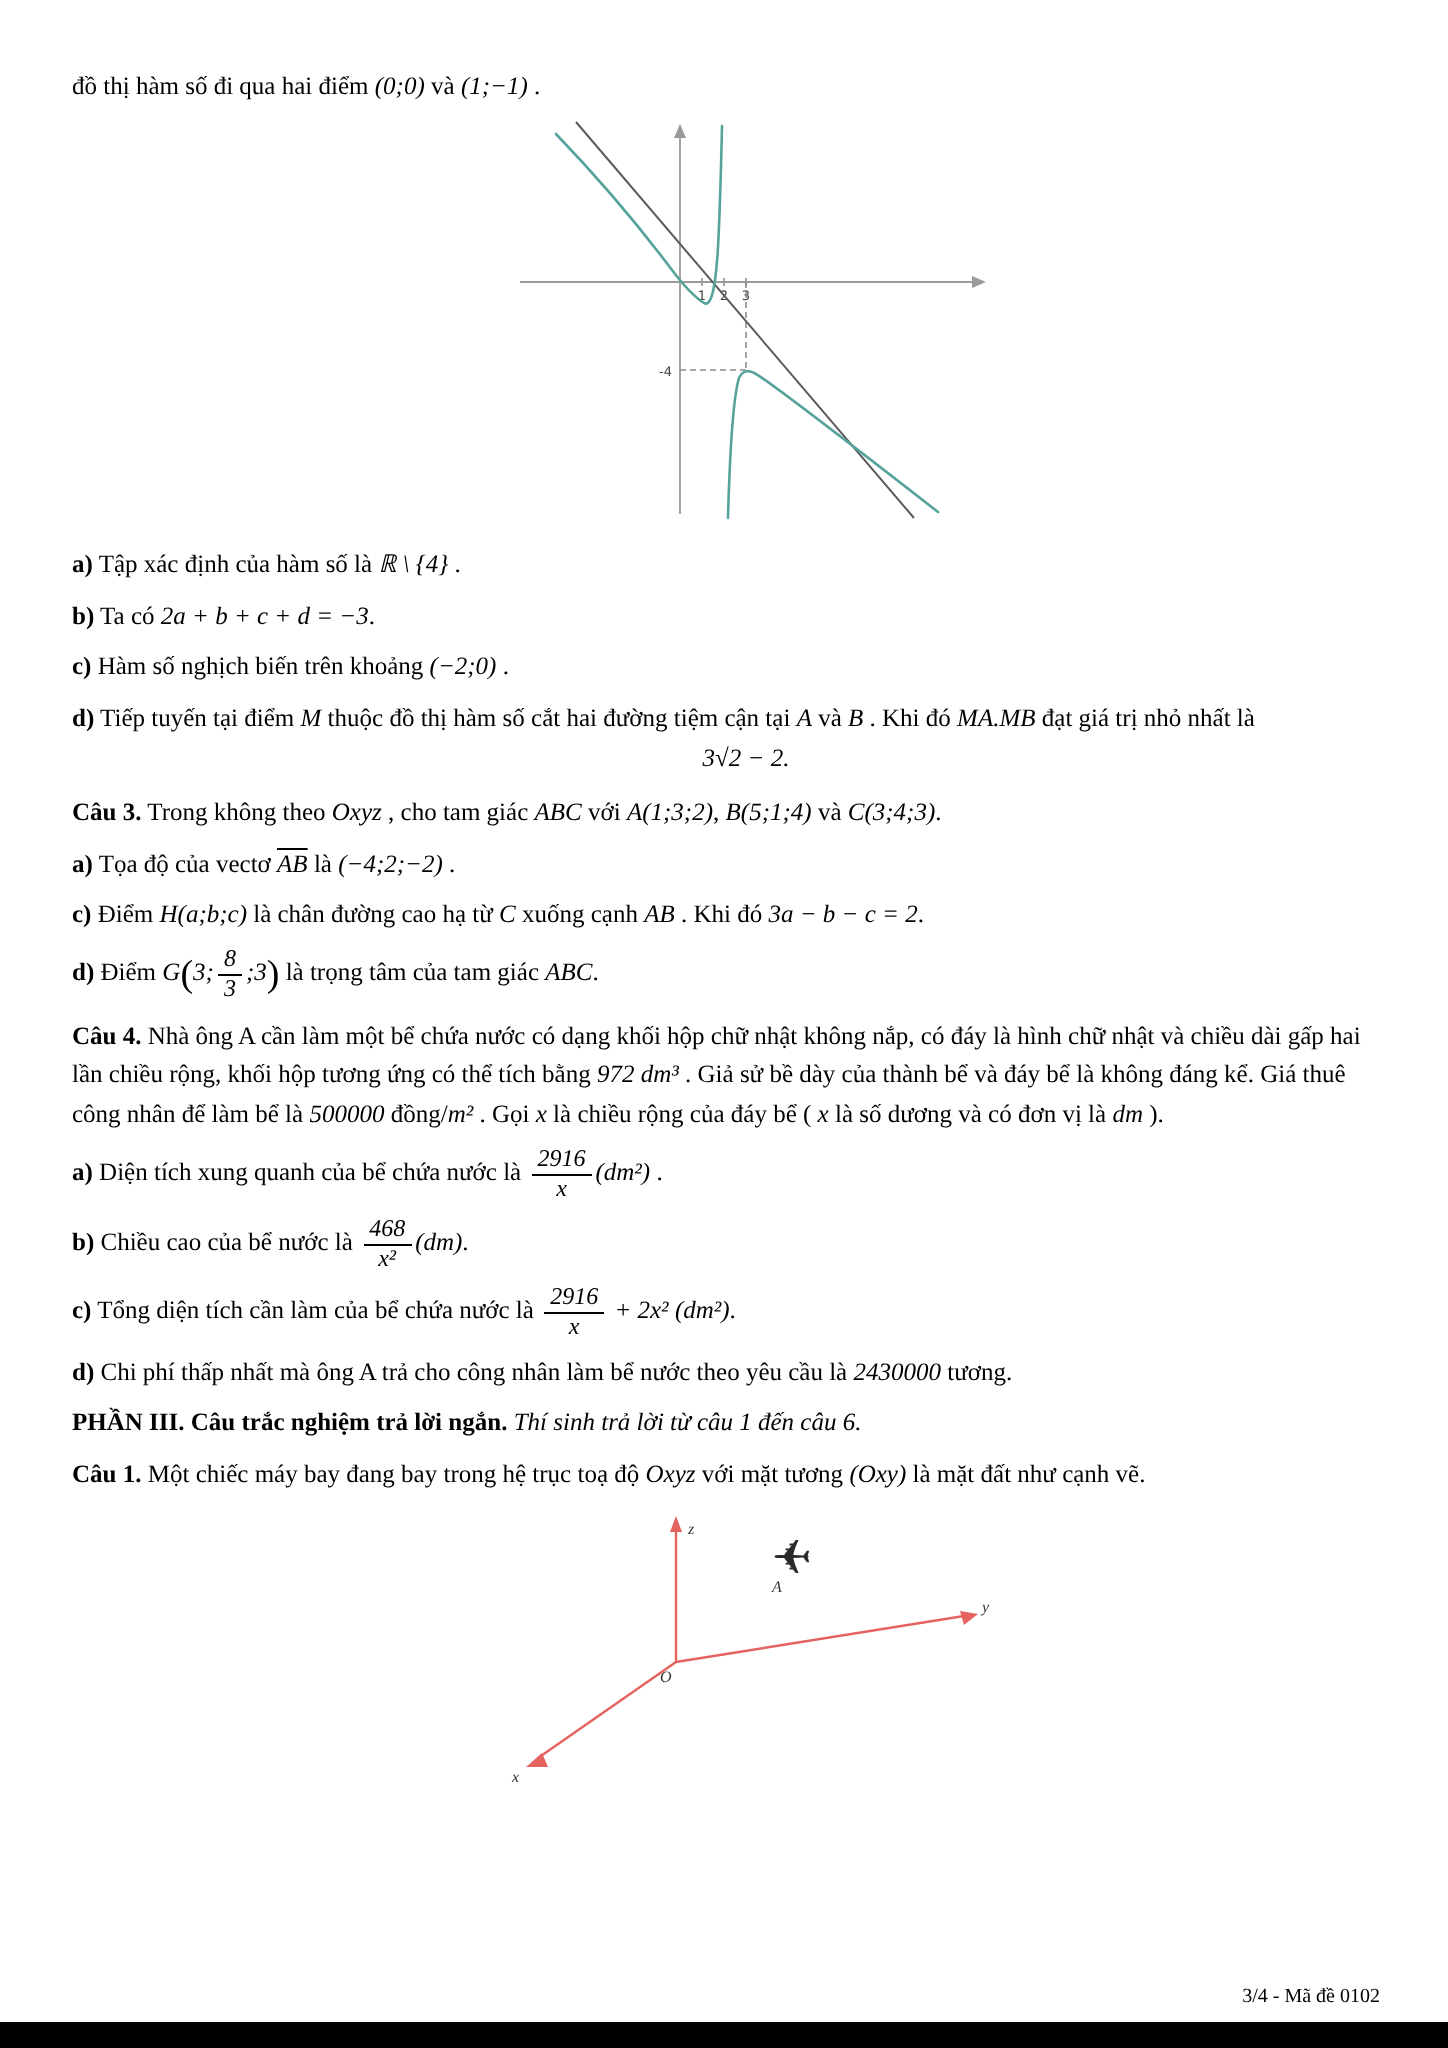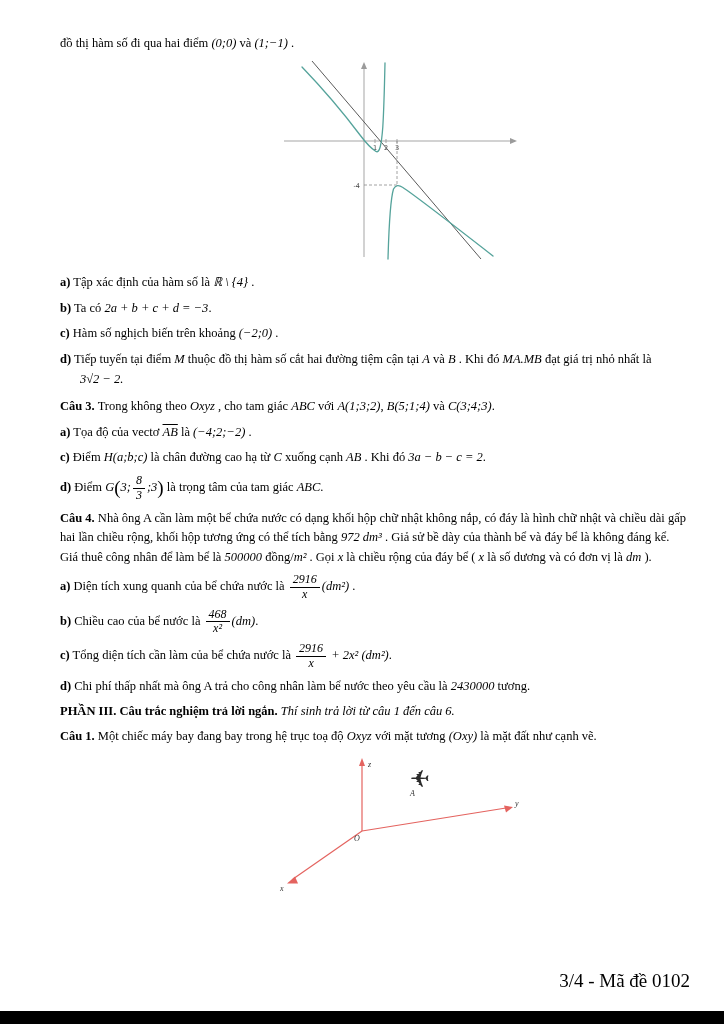--- a/index.html
+++ b/index.html
@@ -1,36 +1,36 @@
 <!DOCTYPE html>
 <html><head>
 <meta charset="utf-8">
 <style>
   html,body{margin:0;padding:0;background:#e9e9e9;}
   .page{position:relative;width:724px;height:1024px;background:#ffffff;margin:0 auto;
         font-family:"Liberation Serif",serif;font-size:12.5px;color:#000;overflow:hidden;}
-  .content{padding:34px 34px 0 36px;margin-left:24px;}
+  .content{padding:34px 34px 0 36px;}
   p{margin:0 0 6px;line-height:1.55;}
   .m{font-style:italic;}
   .b{font-weight:bold;}
   .vec{font-style:italic;text-decoration:overline;}
   .bigp{font-size:19px;vertical-align:-3px;}
   .frac{display:inline-flex;flex-direction:column;vertical-align:middle;text-align:center;
         line-height:1.15;font-style:italic;font-size:12px;margin:0 2px;}
   .frac .num{border-bottom:1px solid #000;padding:0 3px;}
   .frac .den{padding:0 3px;}
-  .indent{padding-left:20px;margin:0 0 8px;}
+  .indent{padding-left:20px;margin:0 0 8px;text-align:center;}
   .mt{margin-top:6px;}
   .fig{margin:2px 0 8px 212px;}
   .fig2{margin:8px 0 0 205px;}
   .axlbl{font-size:6.5px;fill:#444;font-family:"DejaVu Sans",sans-serif;}
   .ax{stroke:#9b9b9b;stroke-width:0.9;}
   .dash{stroke:#8c8c8c;stroke-width:0.8;stroke-dasharray:3,2;fill:none;}
   .lbl3d{font-size:8px;fill:#333;font-style:italic;font-family:"Liberation Serif",serif;}
-  .footer{position:absolute;right:34px;bottom:32px;font-size:19px;}
+  .footer{position:absolute;right:34px;bottom:20px;font-size:10px;}
   .bottombar{position:absolute;left:0;right:0;bottom:0;height:13px;background:#000;}
 </style>
 </head>
 <body>
 
 <div class="page">
   <div class="content">
 
     <p><span>đồ thị hàm số đi qua hai điểm </span><span class="m">(0;0)</span><span> và </span><span class="m">(1;−1)</span><span> .</span></p>
 

